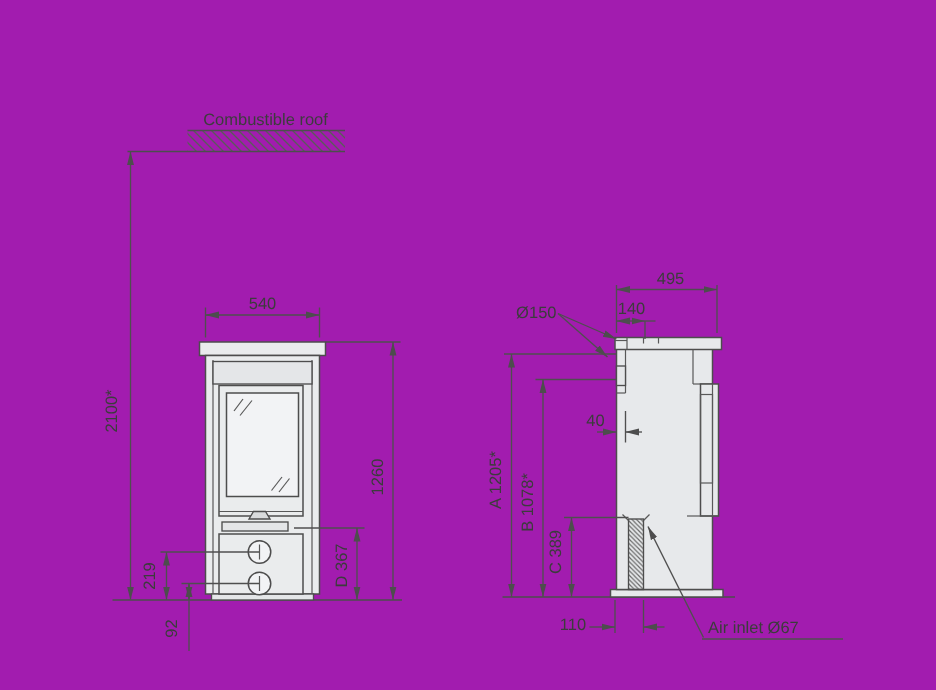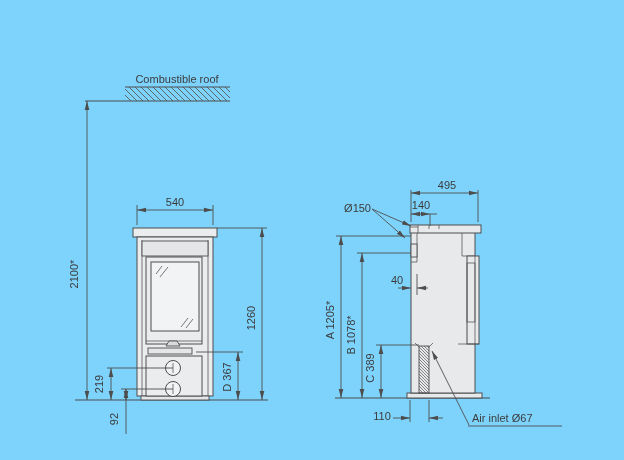--- a/index.html
+++ b/index.html
@@ -1,16 +1,16 @@
 <!DOCTYPE html>
 <html><head>
 <meta charset="utf-8">
 <style>
   html,body{margin:0;padding:0;background:#ffffff;}
-  .canvas{position:relative;width:624px;height:460px;background:#7dd3fc;overflow:hidden;
+  .canvas{position:relative;width:624px;height:460px;background:#a21caf;overflow:hidden;
           font-family:"Liberation Sans", sans-serif;}
   svg text{font-family:"Liberation Sans", sans-serif;font-size:11px;fill:#3c3c3c;}
   .ln{stroke:#4d4d4d;stroke-width:1;fill:none;}
   .dln{stroke:#4f4f4f;stroke-width:0.9;fill:none;}
   .fill-body{fill:#eaeced;stroke:#4d4d4d;stroke-width:1;}
   .fill-side{fill:#e7e9eb;stroke:#4d4d4d;stroke-width:1;}
   .fill-mid{fill:#e4e6e8;stroke:#4d4d4d;stroke-width:0.9;}
   .fill-glass{fill:#f2f3f5;stroke:#4d4d4d;stroke-width:1;}
   .fill-handle{fill:#d9dbdc;stroke:#4d4d4d;stroke-width:0.9;}
   .thin{stroke:#585858;stroke-width:0.8;fill:none;}

